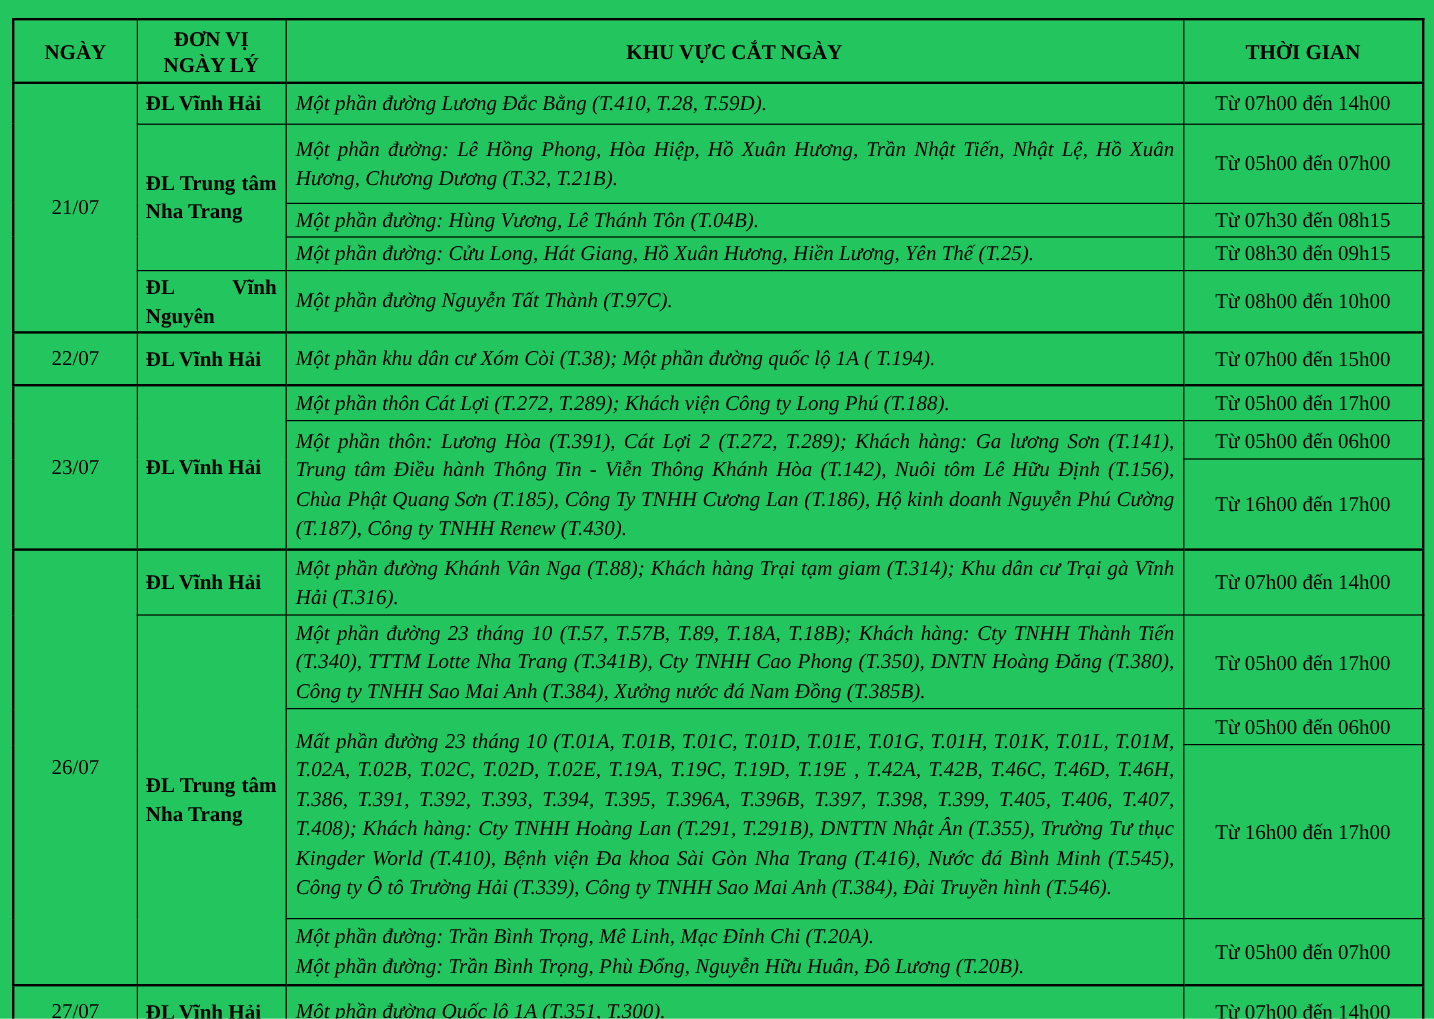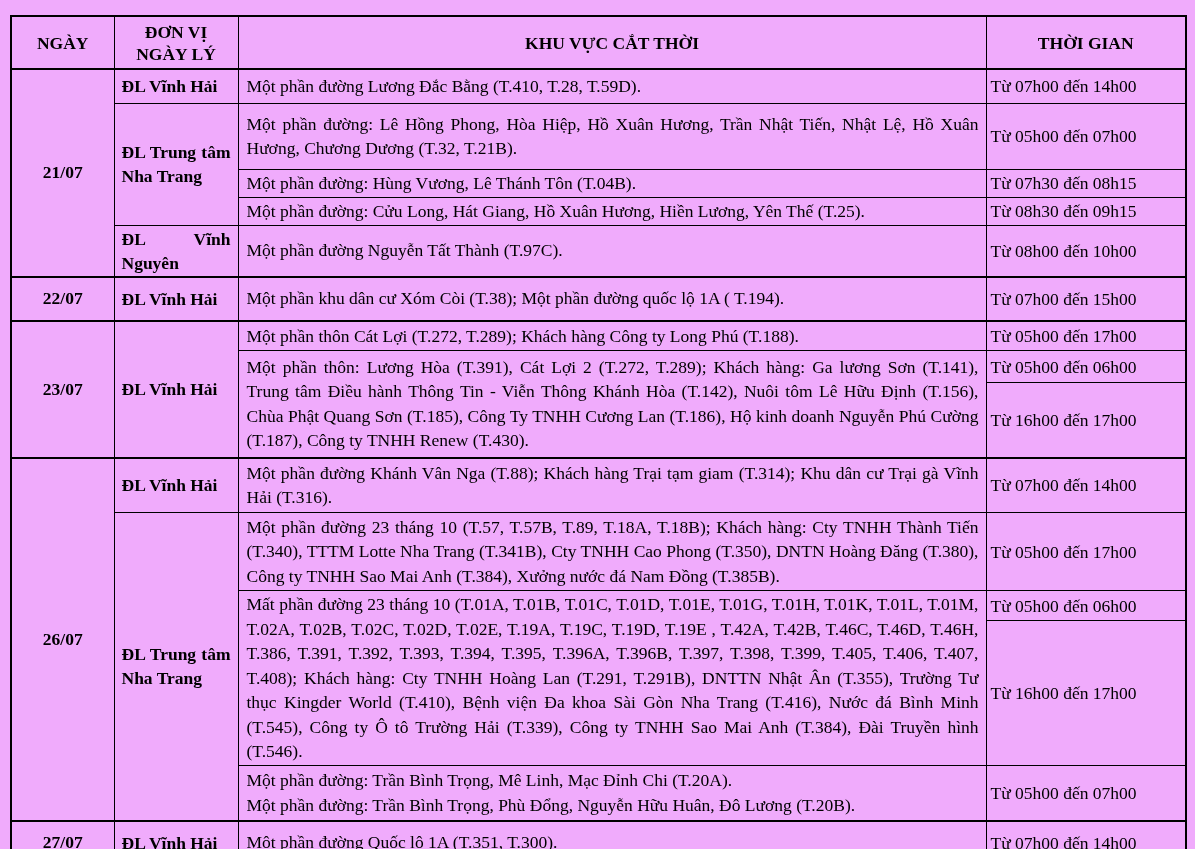--- a/index.html
+++ b/index.html
@@ -3,21 +3,21 @@
 <meta charset="utf-8">
 <style>
   html, body { margin: 0; padding: 0; }
   body {
     width: 1195px; height: 849px;
     overflow: hidden;
     background: #ffffff;
     font-family: "Liberation Serif", "DejaVu Serif", serif;
     color: #000000;
   }
-  .page { width: 1195px; height: 849px; overflow: hidden; background: #f0abfc; }
+  .page { width: 1195px; height: 849px; overflow: hidden; background: #22c55e; }
   table.outage {
     border-collapse: collapse;
     table-layout: fixed;
     width: 1175px;
     margin: 15px 0 0 10px;
     border: 2px solid #000;
   }
   .outage th, .outage td {
     border: 1px solid #000;
     vertical-align: middle;
@@ -25,52 +25,53 @@
     padding: 0;
   }
   
   tr.sec > th, tr.sec > td { border-top-width: 2px; }
   .outage thead th {
     font-weight: bold;
     text-align: center;
     line-height: 22px;
     padding: 2px 4px;
   }
-  td.date-cell { font-weight: bold; text-align: center; }
+  td.date-cell { font-weight: normal; text-align: center; }
   td.unit-cell {
     font-weight: bold;
     text-align: justify;
     padding: 1px 7px;
     line-height: 24px;
     font-family: Liberation Serif, serif;
   }
   td.area-cell {
     text-align: justify;
     padding: 1px 7px 1px 8px;
     line-height: 24.5px;
+    font-style: italic;
   }
   td.area-cell.pre { white-space: pre-line; }
-  td.time-cell { line-height: 22px; padding: 1px 4px; }
+  td.time-cell { text-align: center; line-height: 22px; padding: 1px 4px; }
 </style>
 </head>
 <body>
 
 <div class="page">
   <table class="outage">
     <colgroup>
       <col style="width:103px">
       <col style="width:124px">
       <col style="width:748px">
       <col style="width:200px">
     </colgroup>
     <thead>
       <tr style="height:53px">
         <th>NGÀY</th>
         <th>ĐƠN VỊ NGÀY LÝ</th>
-        <th>KHU VỰC CẮT THỜI</th>
+        <th>KHU VỰC CẮT NGÀY</th>
         <th>THỜI GIAN</th>
       </tr>
     </thead>
     <tbody>
 
       <tr class="sec" style="height:34px">
         <td class="date-cell" rowspan="5">21/07</td>
         <td class="unit-cell">ĐL Vĩnh Hải</td>
         <td class="area-cell">Một phần đường Lương Đắc Bằng (T.410, T.28, T.59D).</td>
         <td class="time-cell">Từ 07h00 đến 14h00</td>
@@ -97,21 +98,21 @@
       <tr class="sec" style="height:44px">
         <td class="date-cell">22/07</td>
         <td class="unit-cell">ĐL Vĩnh Hải</td>
         <td class="area-cell">Một phần khu dân cư Xóm Còi (T.38); Một phần đường quốc lộ 1A ( T.194).</td>
         <td class="time-cell">Từ 07h00 đến 15h00</td>
       </tr>
 
       <tr class="sec" style="height:30px">
         <td class="date-cell" rowspan="3">23/07</td>
         <td class="unit-cell" rowspan="3">ĐL Vĩnh Hải</td>
-        <td class="area-cell">Một phần thôn Cát Lợi (T.272, T.289); Khách hàng Công ty Long Phú (T.188).</td>
+        <td class="area-cell">Một phần thôn Cát Lợi (T.272, T.289); Khách viện Công ty Long Phú (T.188).</td>
         <td class="time-cell">Từ 05h00 đến 17h00</td>
       </tr>
       <tr style="height:32px">
         <td class="area-cell" rowspan="2">Một phần thôn: Lương Hòa (T.391), Cát Lợi 2 (T.272, T.289); Khách hàng: Ga lương Sơn (T.141), Trung tâm Điều hành Thông Tin - Viễn Thông Khánh Hòa (T.142), Nuôi tôm Lê Hữu Định (T.156), Chùa Phật Quang Sơn (T.185), Công Ty TNHH Cương Lan (T.186), Hộ kinh doanh Nguyễn Phú Cường (T.187), Công ty TNHH Renew (T.430).</td>
         <td class="time-cell">Từ 05h00 đến 06h00</td>
       </tr>
       <tr style="height:75px">
         <td class="time-cell">Từ 16h00 đến 17h00</td>
       </tr>
 

